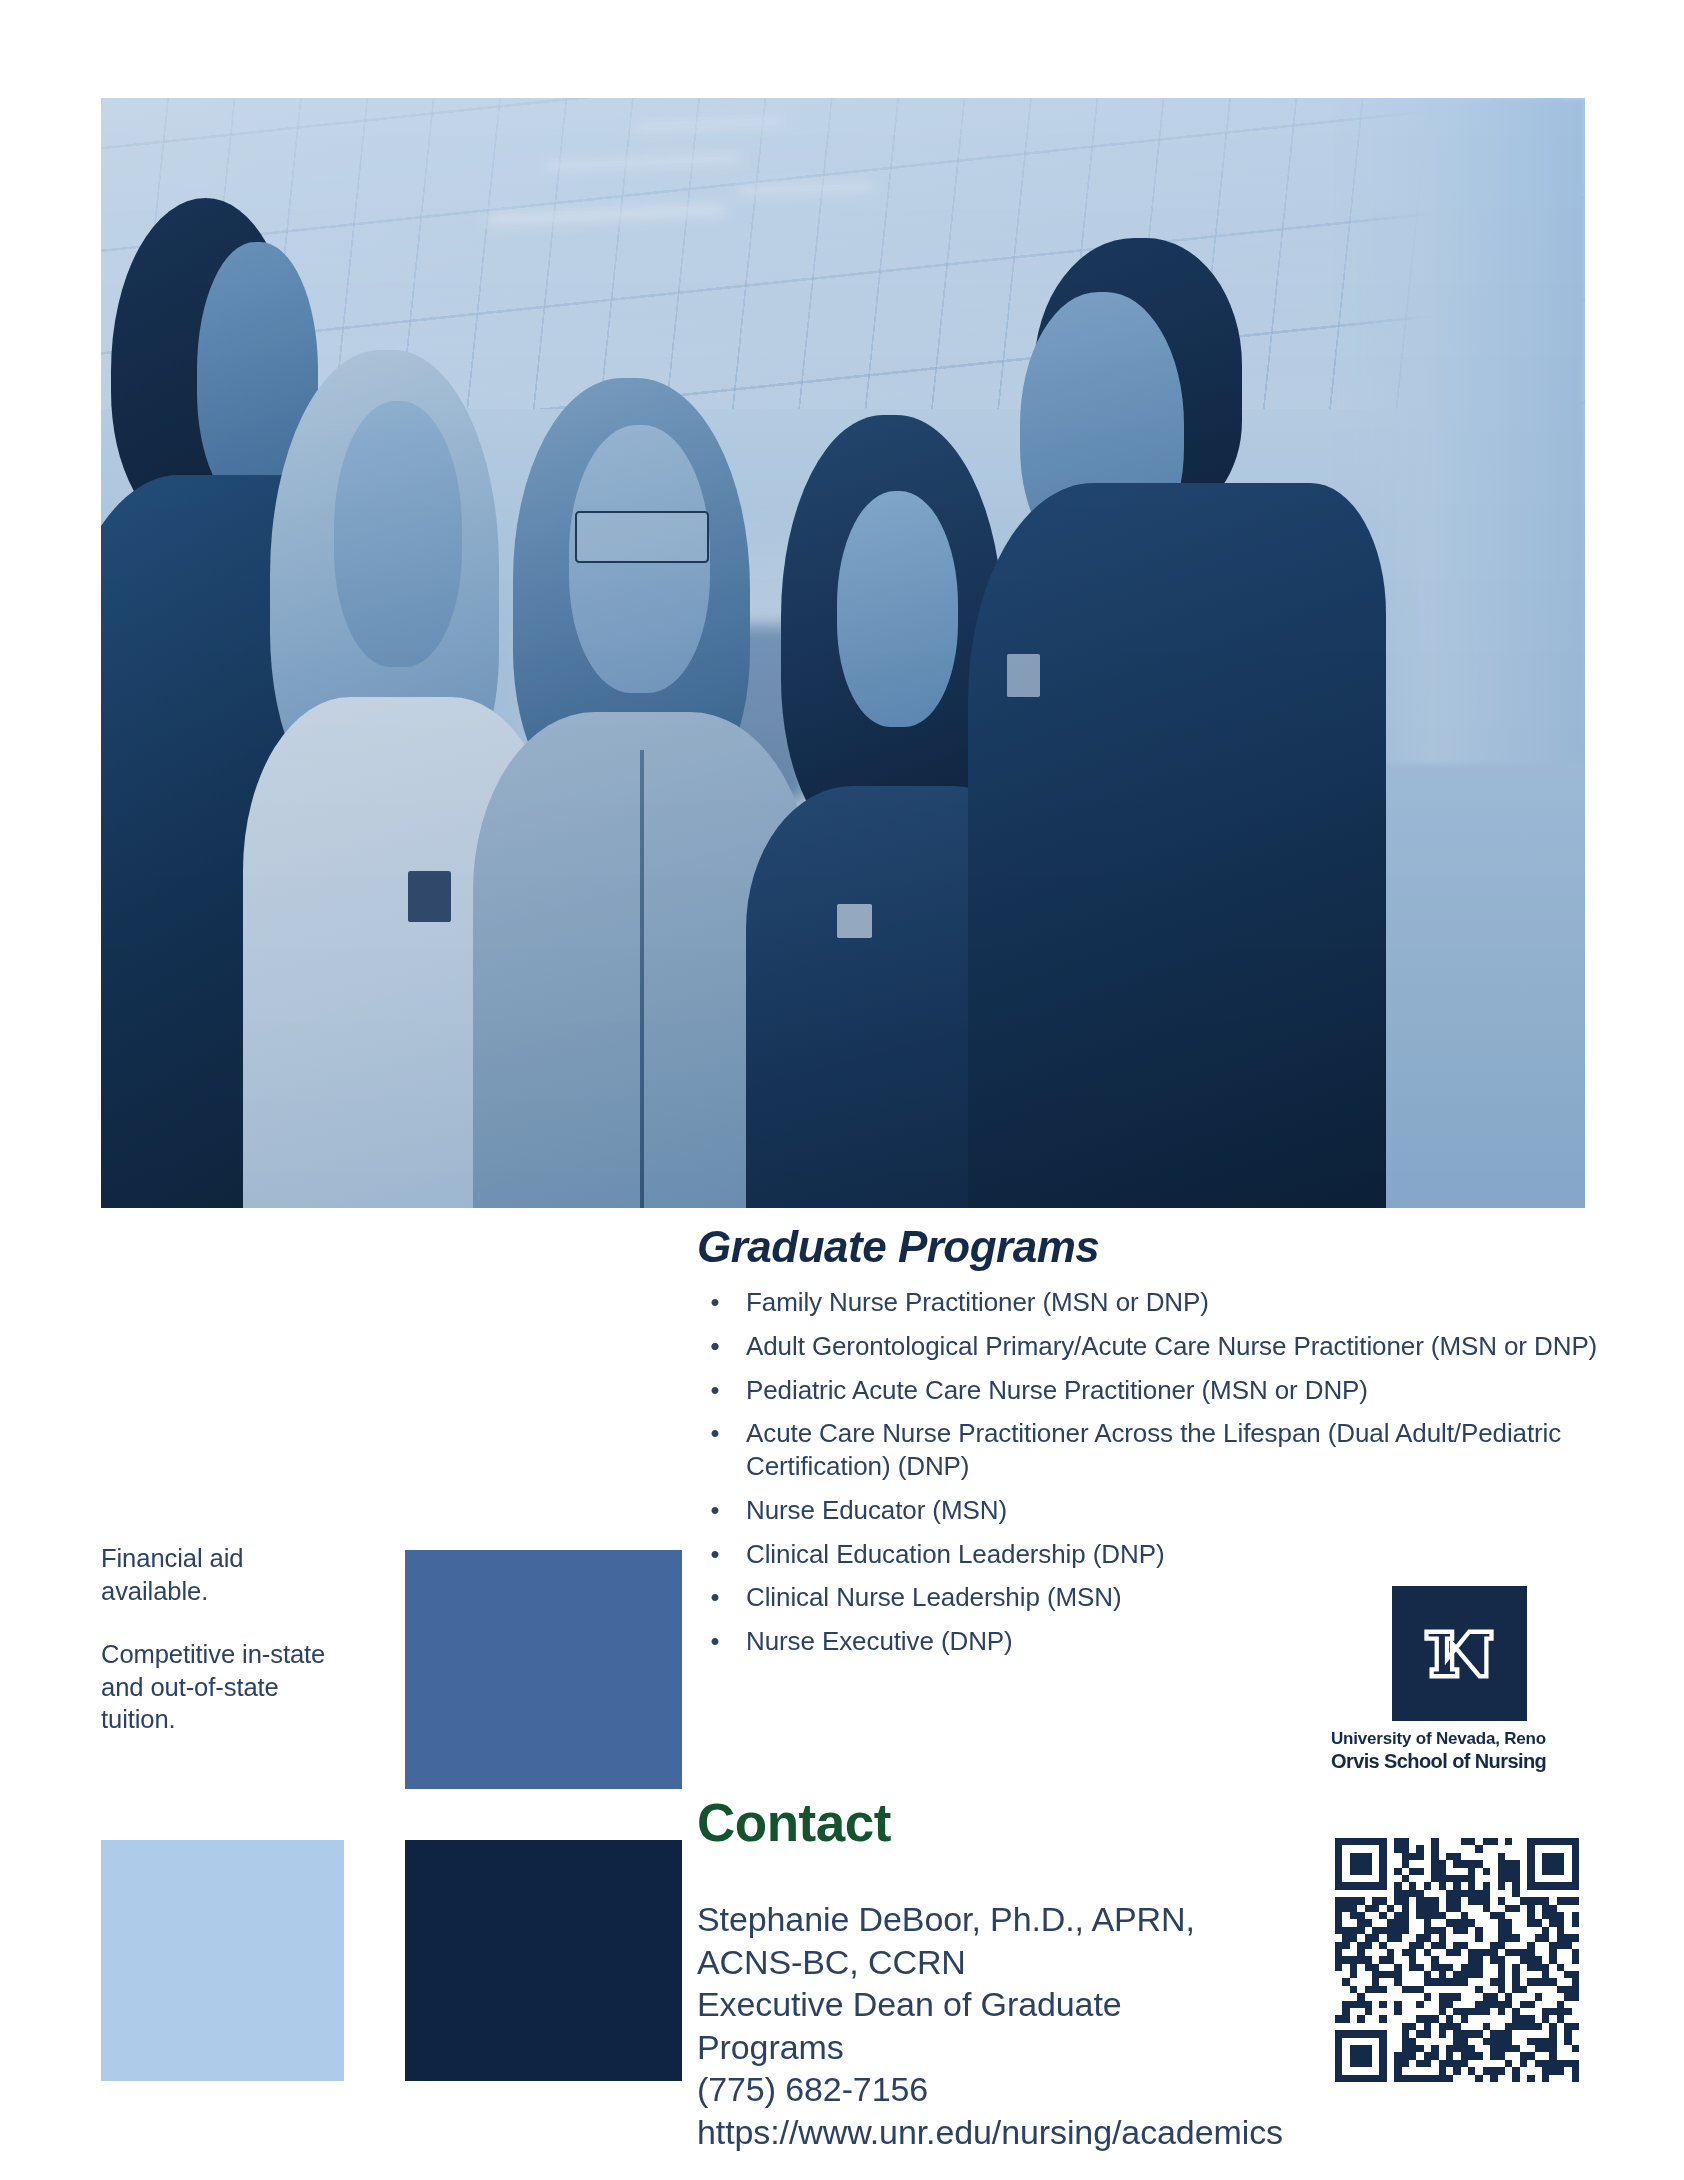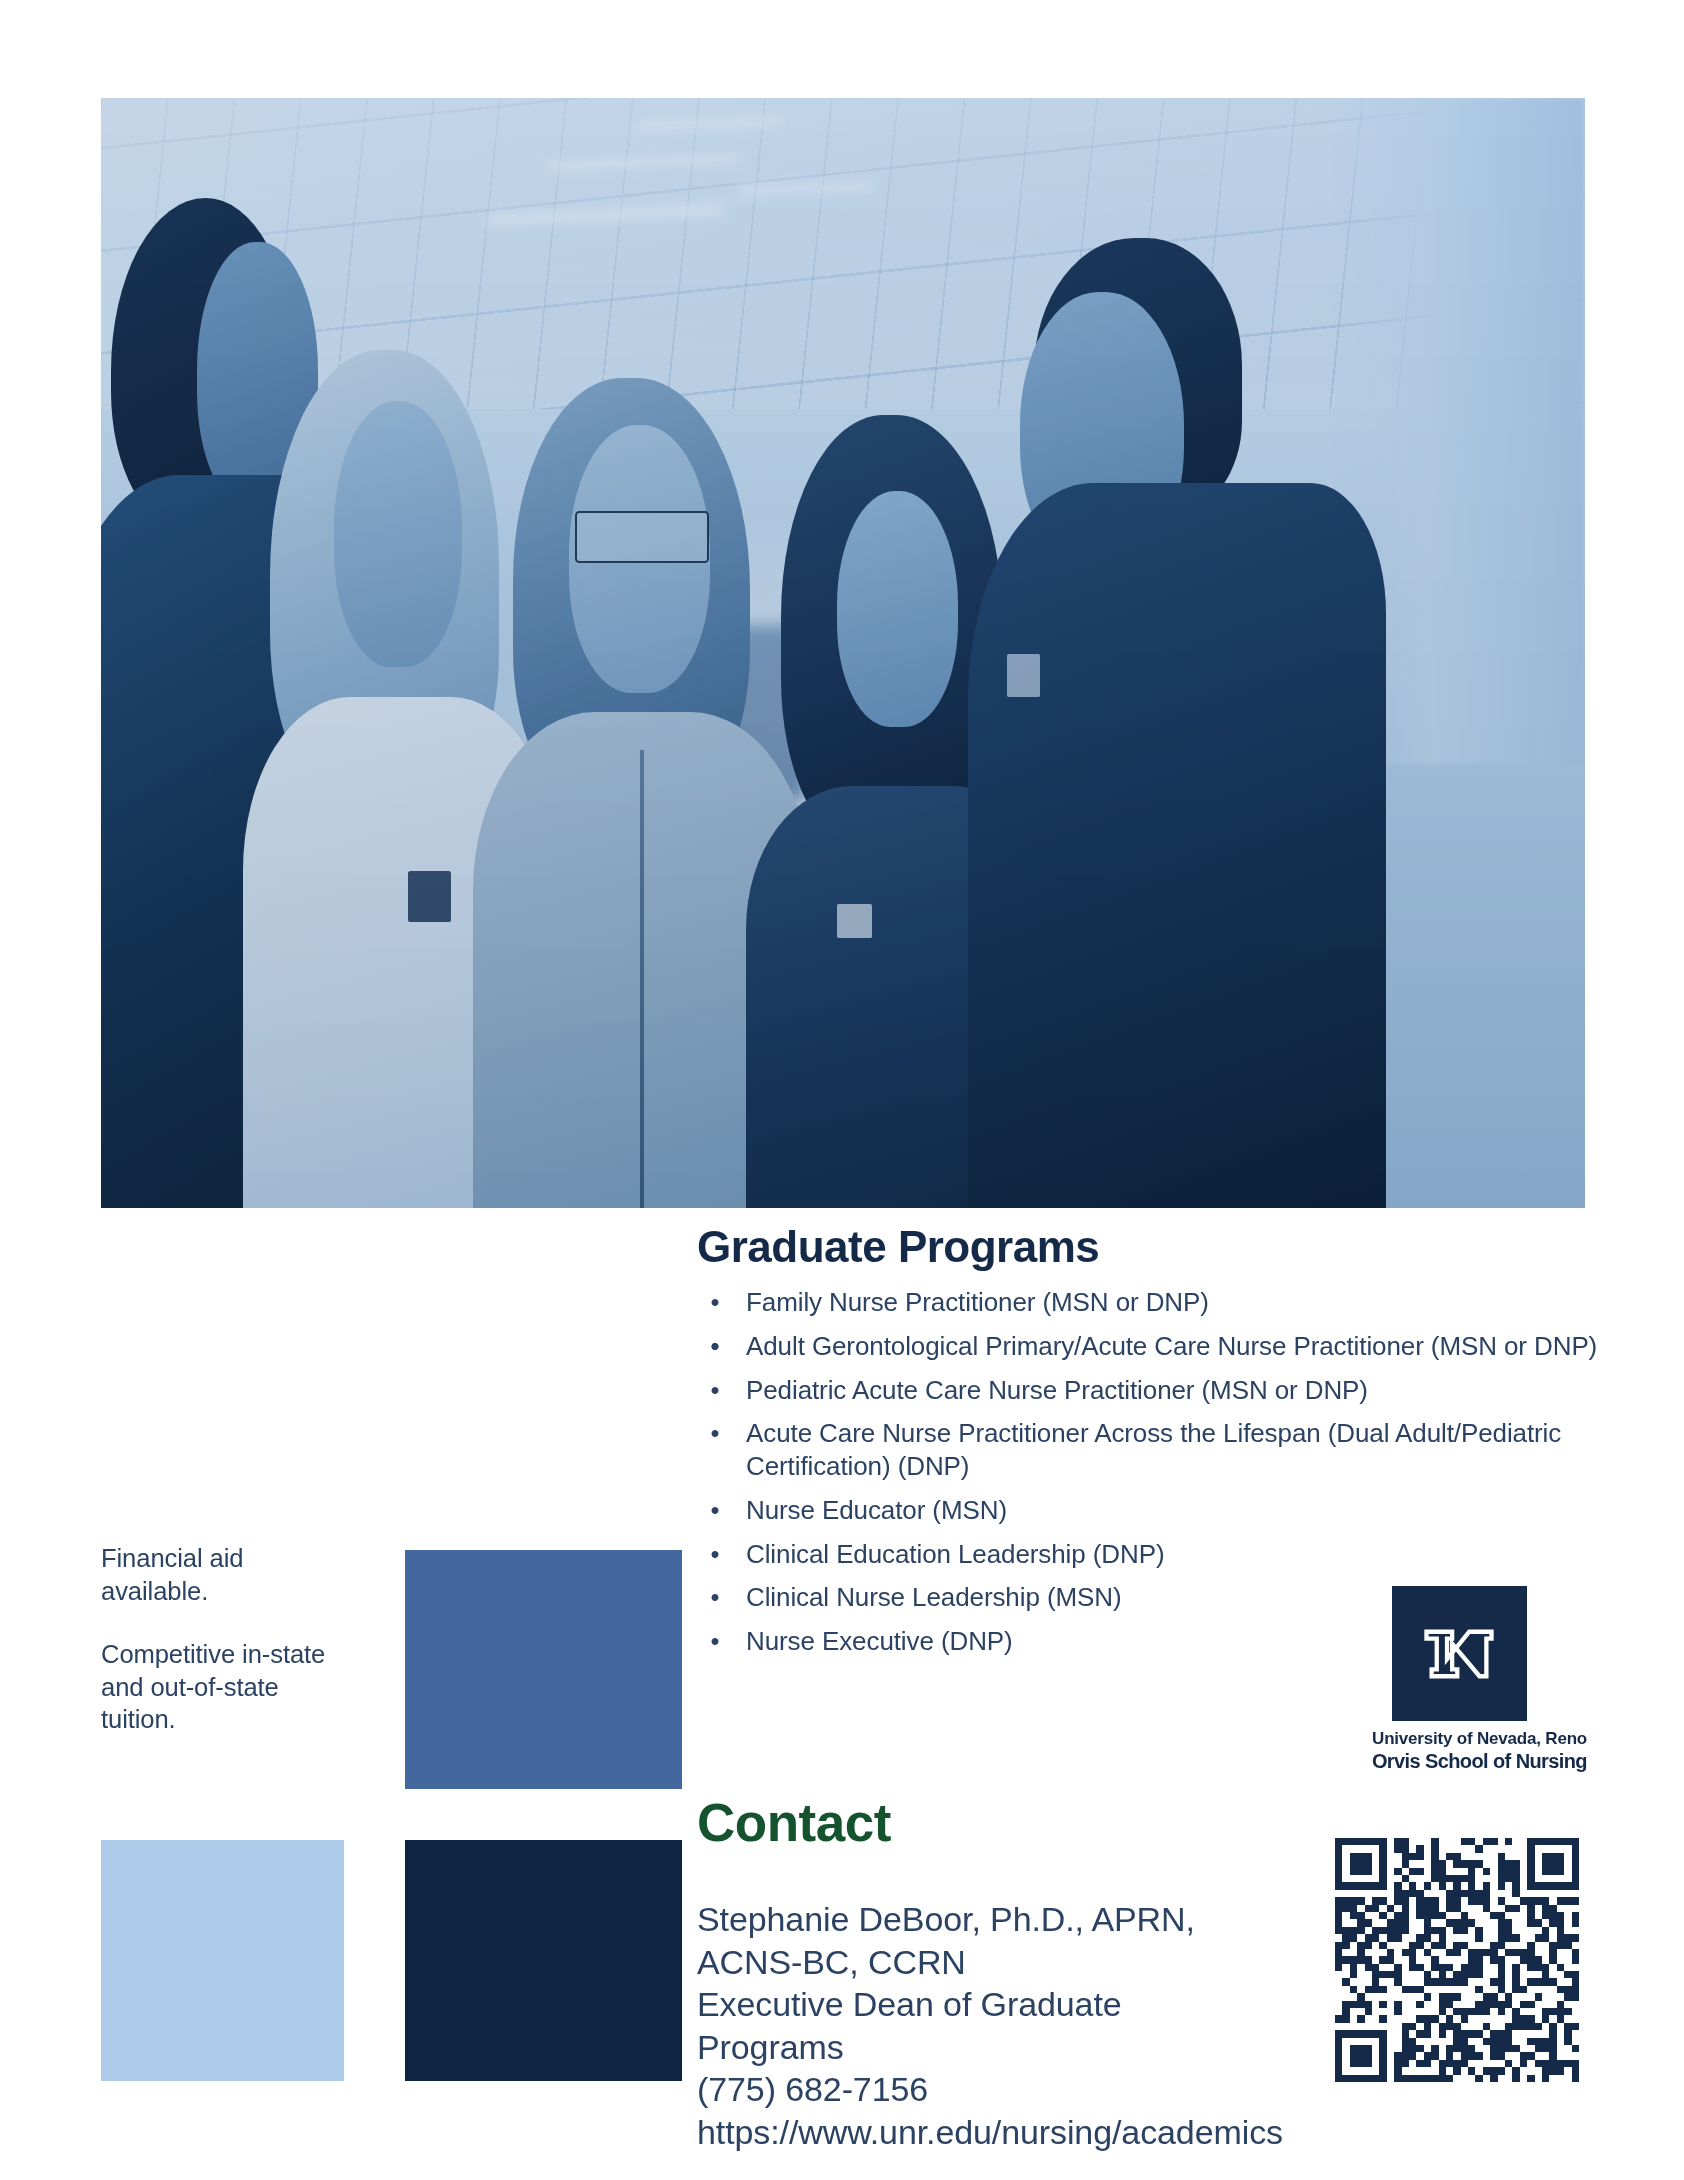--- a/index.html
+++ b/index.html
@@ -164,20 +164,21 @@
   
   .programs-title {
     position: absolute;
     left: 697px;
     top: 1224px;
     font-size: 44px;
     font-weight: 700;
     color: #152a49;
     letter-spacing: -0.5px;
     line-height: 1.05;
+    font-style: italic;
   }
   .programs-list {
     position: absolute;
     left: 697px;
     top: 1286px;
     width: 903px;
     margin: 0;
     padding: 0;
     list-style: none;
   }
@@ -217,21 +218,21 @@
   .swatch-mid   { left: 405px; top: 1550px; width: 277px; height: 239px; background: #44689d; }
   .swatch-light { left: 101px; top: 1840px; width: 243px; height: 241px; background: #aecbe9; }
   .swatch-dark  { left: 405px; top: 1840px; width: 277px; height: 241px; background: #0f2342; }
 
   
   .logo-block {
     position: absolute;
     left: 1331px;
     top: 1586px;
     width: 256px;
-    text-align: right;
+    text-align: left;
   }
   .logo-mark {
     width: 135px; height: 135px;
     margin: 0 auto;
     background: #152a49;
     position: relative;
   }
   .logo-mark svg { position: absolute; left: 50%; top: 50%; transform: translate(-50%,-50%); }
   .logo-univ {
     margin-top: 7.7px;

